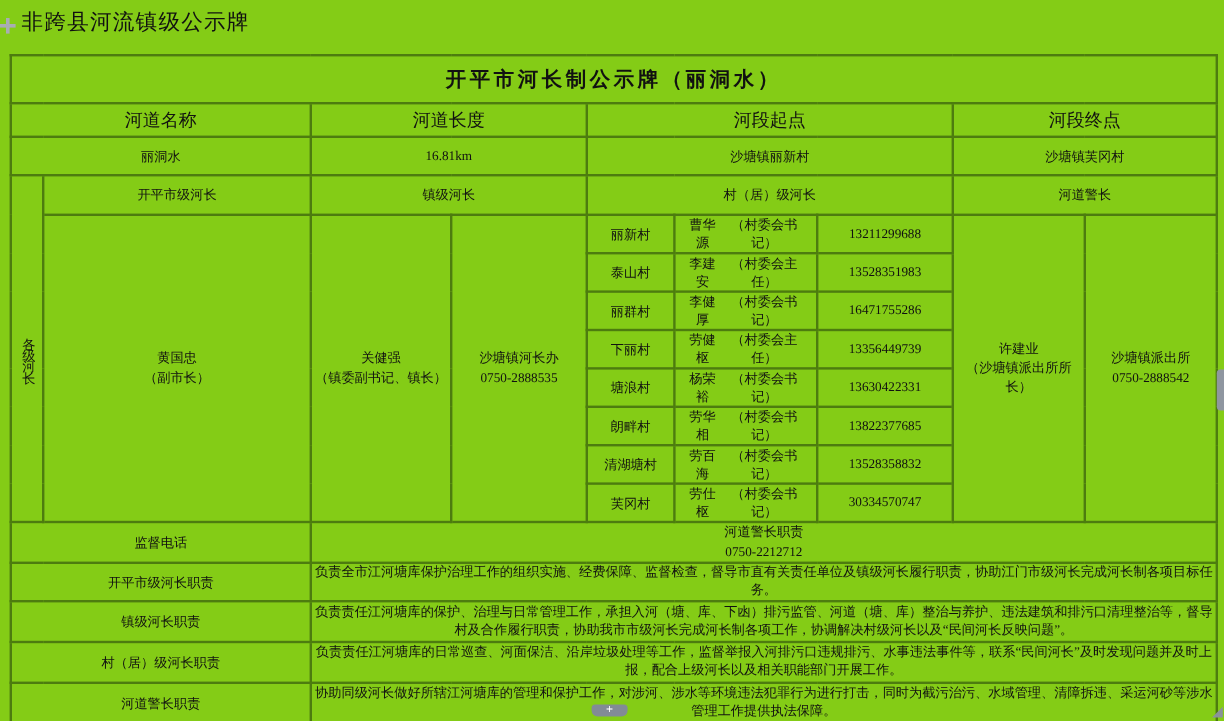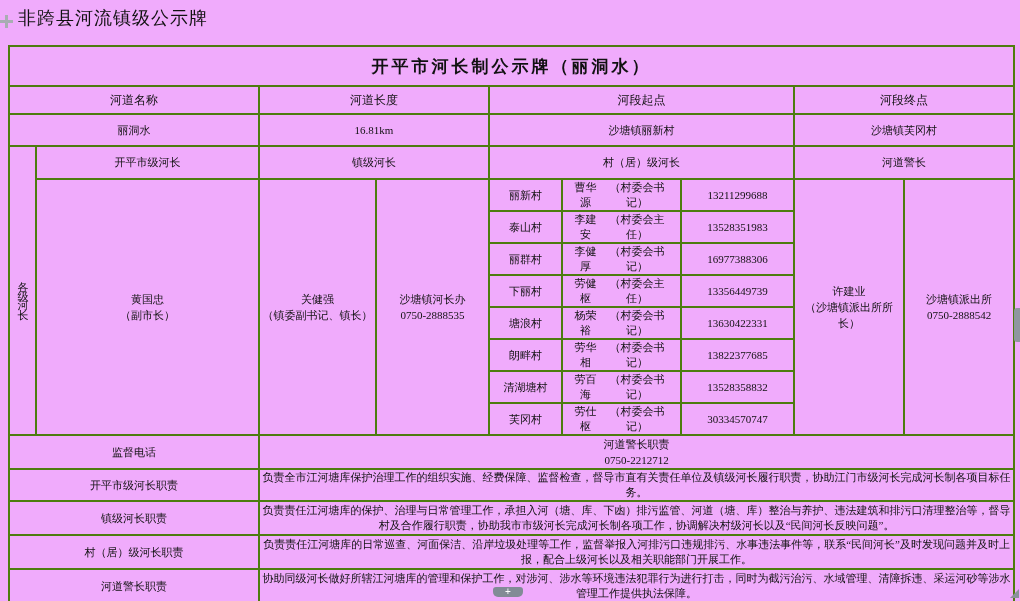--- a/index.html
+++ b/index.html
@@ -1,29 +1,29 @@
 <!DOCTYPE html>
 <html><head>
 <meta charset="utf-8">
 <style>
   html,body{margin:0;padding:0;background:#ffffff;}
-  #page{position:relative;width:1020px;height:601px;background:#f0abfc;overflow:hidden;
+  #page{position:relative;width:1020px;height:601px;background:#84cc16;overflow:hidden;
         font-family:"Liberation Serif","DejaVu Serif",serif;color:#111;}
   
   .doc-title{position:absolute;left:18px;top:6px;font-size:18px;letter-spacing:1px;color:#111;}
   
   .move-handle{position:absolute;left:0px;top:15px;width:13px;height:13px;}
   .move-handle:before{content:"";position:absolute;left:0;top:5px;width:13px;height:3px;background:#a9adb3;}
   .move-handle:after{content:"";position:absolute;left:5px;top:0;width:3px;height:13px;background:#a9adb3;}
   
   table.board{position:absolute;left:8px;top:45px;width:1005px;border-collapse:collapse;table-layout:fixed;}
   table.board td{border:2px solid #4d7c0f;text-align:center;vertical-align:middle;
                  font-size:11px;padding:0 2px;overflow:hidden;}
   tr.r-title td{font-size:17px;font-weight:bold;letter-spacing:3px;}
-  tr.r-head td{font-size:12px;}
+  tr.r-head td{font-size:15px;}
   .side-label{writing-mode:vertical-rl;text-orientation:upright;letter-spacing:9px;
               font-size:12px;padding:0;}
   .two-line div{line-height:16px;}
   .nm-wrap{display:flex;justify-content:space-between;align-items:flex-end;padding:0 5px;}
   td.duty{ text-align:left;padding:2px 7px;line-height:15px;word-break:break-all;margin-top:14px;}
   td.lbl{font-size:11px;}
   
   .insert-pill{position:absolute;left:493px;top:587px;width:30px;height:10px;background:#828b96;
                border-radius:3px 3px 5px 5px;color:#fff;font-size:10px;line-height:9px;text-align:center;
                font-family:"Liberation Sans",sans-serif;}
@@ -123,21 +123,21 @@
     </tr>
 
     <tr style="height:26px">
       <td>丽群村</td>
       <td>
             <div class="nm-wrap">
         <span>李健厚</span>
         <span>（村委会书记）</span>
             </div>
           </td>
-      <td>16977388306</td>
+      <td>16471755286</td>
     </tr>
 
     <tr style="height:26px">
       <td>下丽村</td>
       <td>
             <div class="nm-wrap">
         <span>劳健枢</span>
         <span>（村委会主任）</span>
             </div>
           </td>

